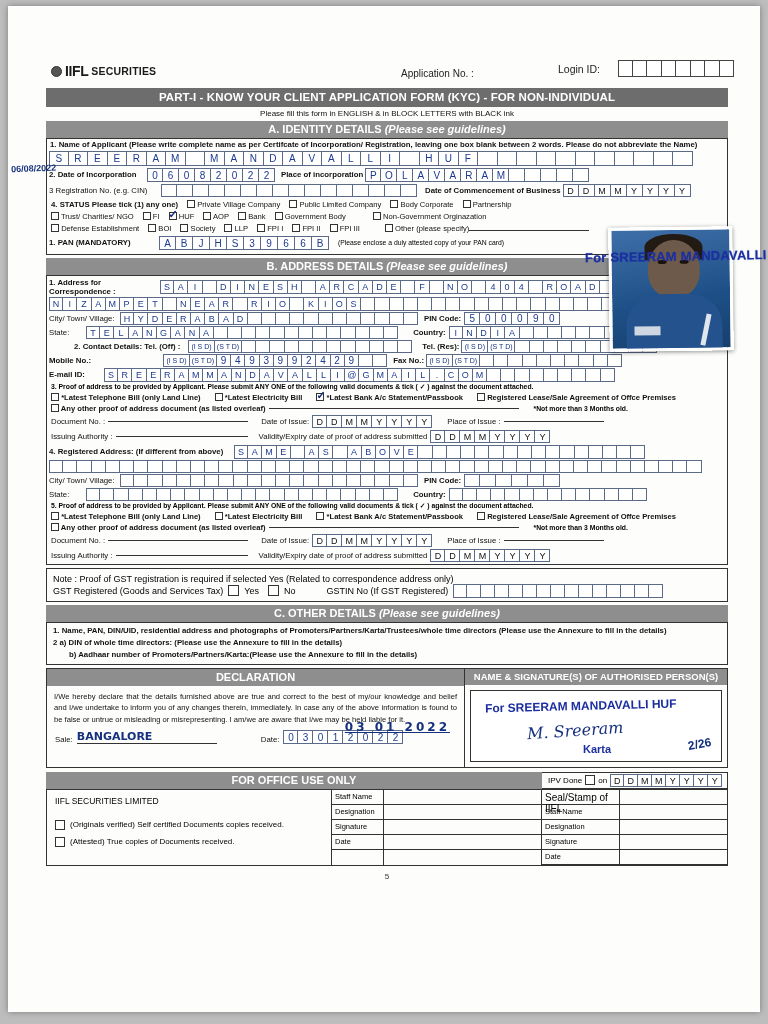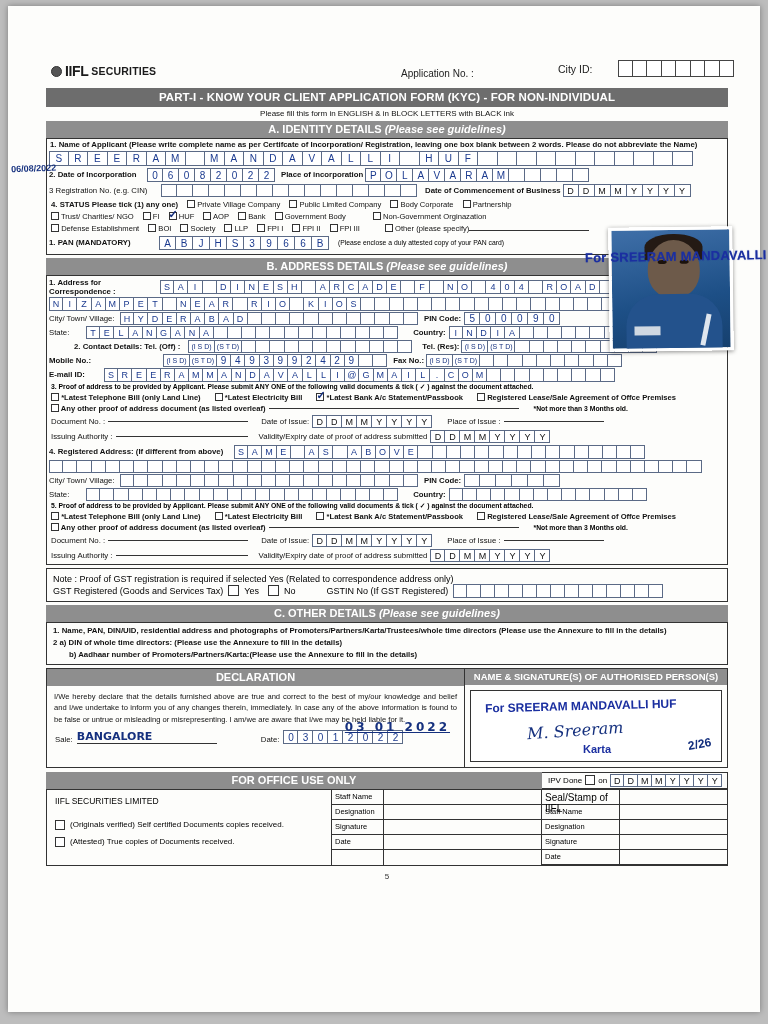--- a/index.html
+++ b/index.html
@@ -126,21 +126,21 @@
 <div class="page">
 <div class="paper">
 
   <div class="hdr">
     <div class="brand">
       <span class="globe"></span>
       <span class="b1">IIFL</span>
       <span class="b2">SECURITIES</span>
     </div>
     <div class="appno">Application No. :</div>
-    <div class="loginlbl">City ID:</div>
+    <div class="loginlbl">Login ID:</div>
     <div class="loginboxes">
       <i></i>
           <i></i>
           <i></i>
           <i></i>
           <i></i>
           <i></i>
           <i></i>
           <i></i>
     </div>

